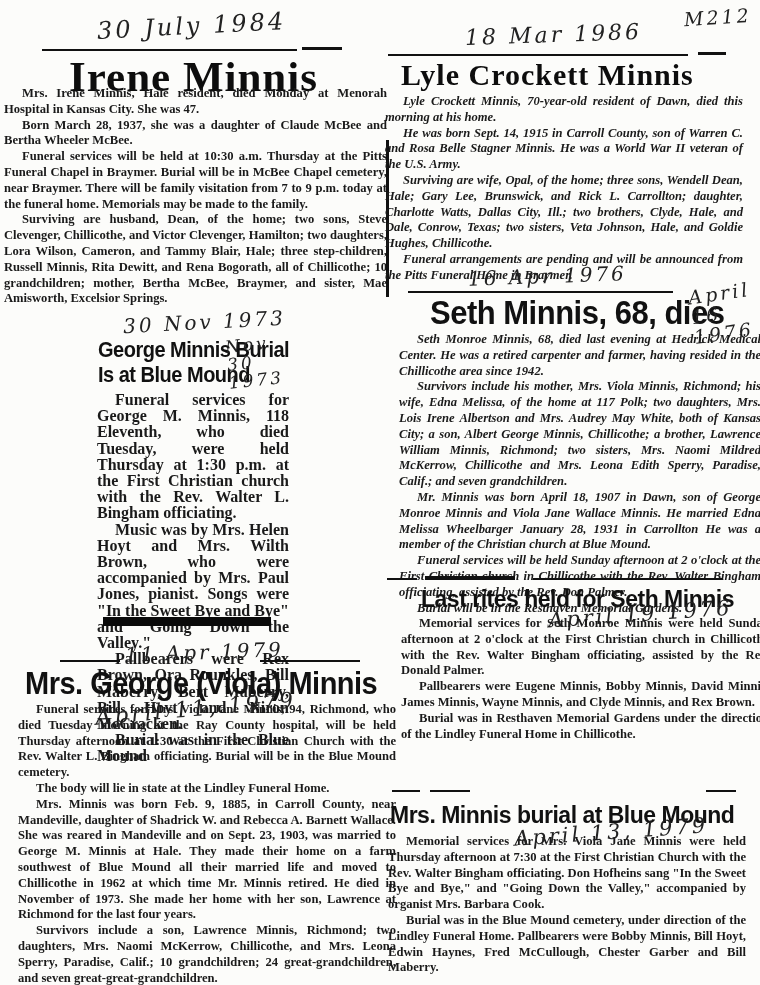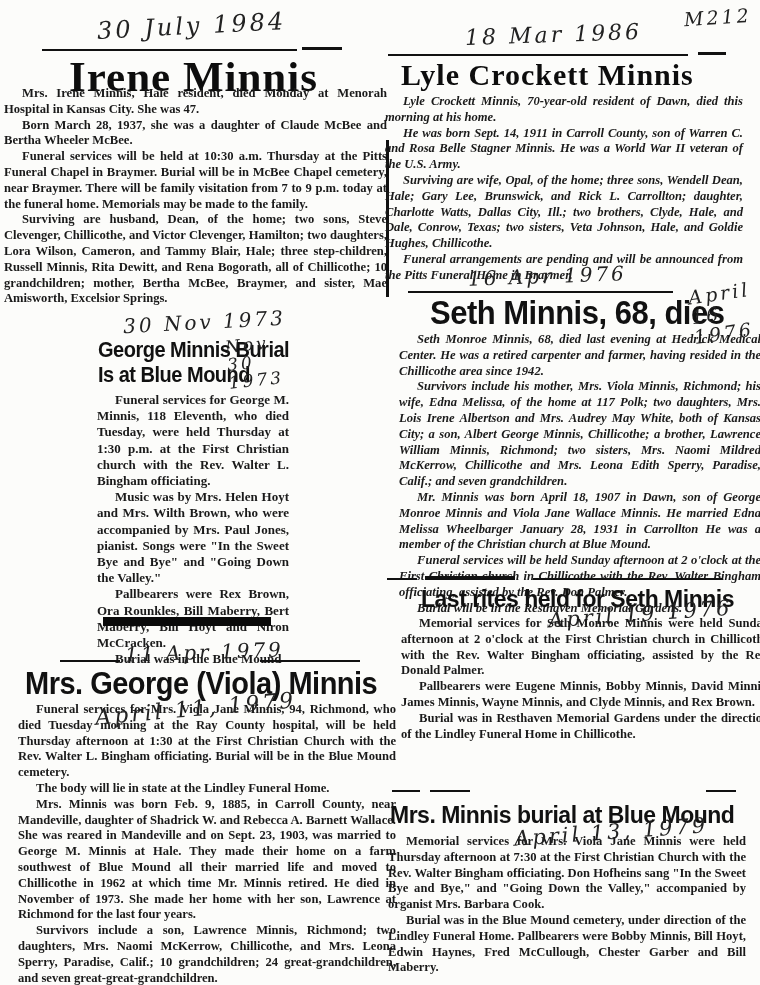--- a/index.html
+++ b/index.html
@@ -14,21 +14,21 @@
   .abs { position:absolute; }
   
   .obit-body p {
     font-family:"Liberation Serif", serif;
     font-weight:bold;
     text-align:justify;
     text-indent:18px;
     color:#1a1a1a;
   }
   .bt13 p { font-size:12.6px; line-height:15.8px; }
-  .bt12 p { font-size:13px; line-height:16.2px; }
+  .bt12 p { font-size:16px; line-height:16.2px; }
   
   .hl-serif {
     font-family:"Liberation Serif", serif;
     font-weight:bold;
     color:#0d0d0d;
     letter-spacing:1px;
   }
   .hl-sans {
     font-family:"Liberation Sans", sans-serif;
     font-weight:bold;
@@ -70,21 +70,21 @@
 </div>
 <div class="abs vrule" style="left:386px; top:140px; width:3px; height:157px;"></div>
 
 <div class="abs" style="left:383px; top:18px; width:374px;">
   <div class="abs hw" style="left:82px; top:4px; font-size:22px; transform:rotate(-2deg);">18 Mar 1986</div>
   <div class="abs rule" style="left:5px; top:36px; width:300px; height:2px;"></div>
   <div class="abs rule" style="left:315px; top:34px; width:28px; height:3px;"></div>
   <div class="abs hl-serif" style="left:18px; top:40px; font-size:30px;">Lyle Crockett Minnis</div>
   <div class="obit-body bt13" style="position:absolute; left:2px; top:76px; width:358px;font-style:italic;">
     <p>Lyle Crockett Minnis, 70-year-old resident of Dawn, died this morning at his home.</p>
-    <p>He was born Sept. 14, 1911 in Carroll County, son of Warren C. and Rosa Belle Stagner Minnis. He was a World War II veteran of the U.S. Army.</p>
+    <p>He was born Sept. 14, 1915 in Carroll County, son of Warren C. and Rosa Belle Stagner Minnis. He was a World War II veteran of the U.S. Army.</p>
     <p>Surviving are wife, Opal, of the home; three sons, Wendell Dean, Hale; Gary Lee, Brunswick, and Rick L. Carrollton; daughter, Charlotte Watts, Dallas City, Ill.; two brothers, Clyde, Hale, and Dale, Conrow, Texas; two sisters, Veta Johnson, Hale, and Goldie Hughes, Chillicothe.</p>
     <p>Funeral arrangements are pending and will be announced from the Pitts Funeral Home in Braymer.</p>
   </div>
 </div>
 
 <div class="abs" style="left:95px; top:308px; width:200px;">
   <div class="abs hw" style="left:28px; top:2px; font-size:20px; transform:rotate(-3deg);">30 Nov 1973</div>
   <div class="abs hl-sans" style="left:3px; top:30px; font-size:20px;">George Minnis Burial</div>
   <div class="abs hl-sans" style="left:3px; top:55px; font-size:20px;">Is at Blue Mound</div>
   <div class="abs hw hw-multi" style="left:132px; top:28px; font-size:17px; transform:rotate(-6deg);">Nov

